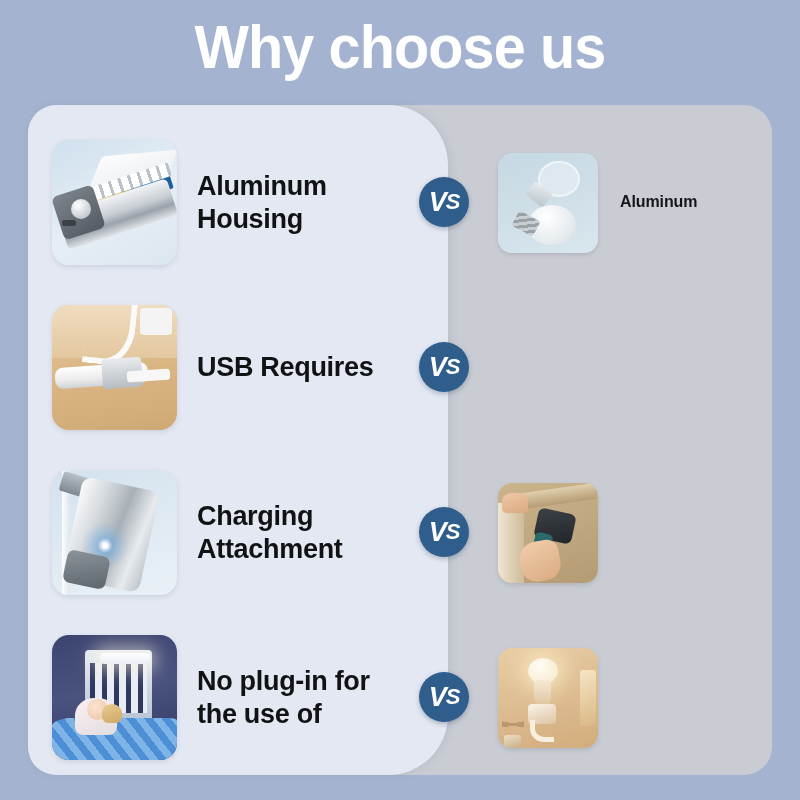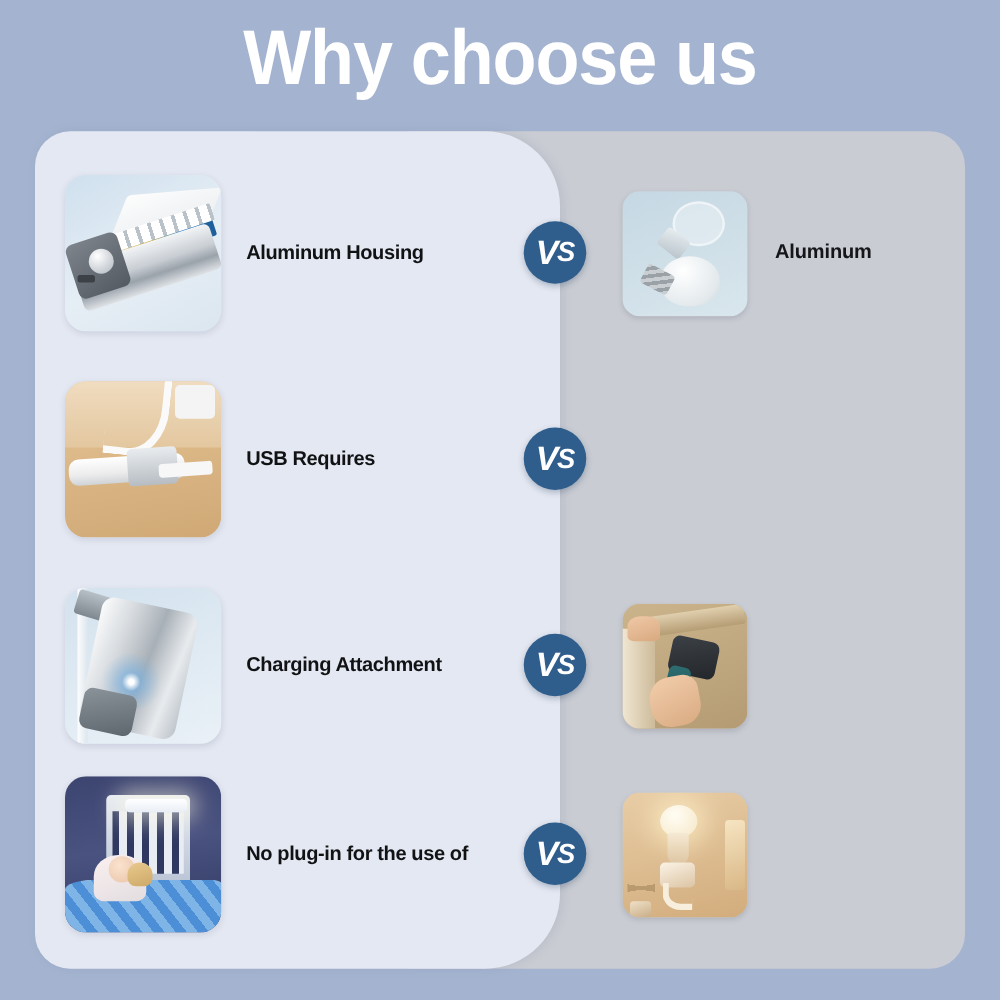--- a/index.html
+++ b/index.html
@@ -63,21 +63,21 @@
     width:125px; height:125px;
     margin-left:24px;
     border-radius:17px;
     overflow:hidden;
     position:relative;
     flex:none;
     box-shadow:0 2px 5px rgba(80,95,130,0.16);
   }
   .label-l {
     margin-left:20px;
-    font-size:16px;
+    font-size:27px;
     font-weight:bold;
     color:#111214;
     line-height:1.22;
     letter-spacing:-0.3px;
     width:200px;
   }
 
   
   .right-side {
     position:absolute; left:470px; top:0;
@@ -555,21 +555,21 @@
               <div class="hand1"></div>
             <div class="drill"></div>
               <div class="grip"></div>
               <div class="batt-y"></div>
               <div class="hand2"></div>
           </div>
         </div>
       </div>
     </div>
 
-    <div class="row" style="top:501px;">
+    <div class="row" style="top:515px;">
       <div class="left-side">
         <div class="thumb-l">
           <div class="ph art-bed">
             <div class="headboard"></div>
               <div class="slats"></div>
               <div class="nightlight"></div>
             <div class="pillow"></div>
               <div class="blanket"></div>
             <div class="child"></div>
               <div class="face"></div>

